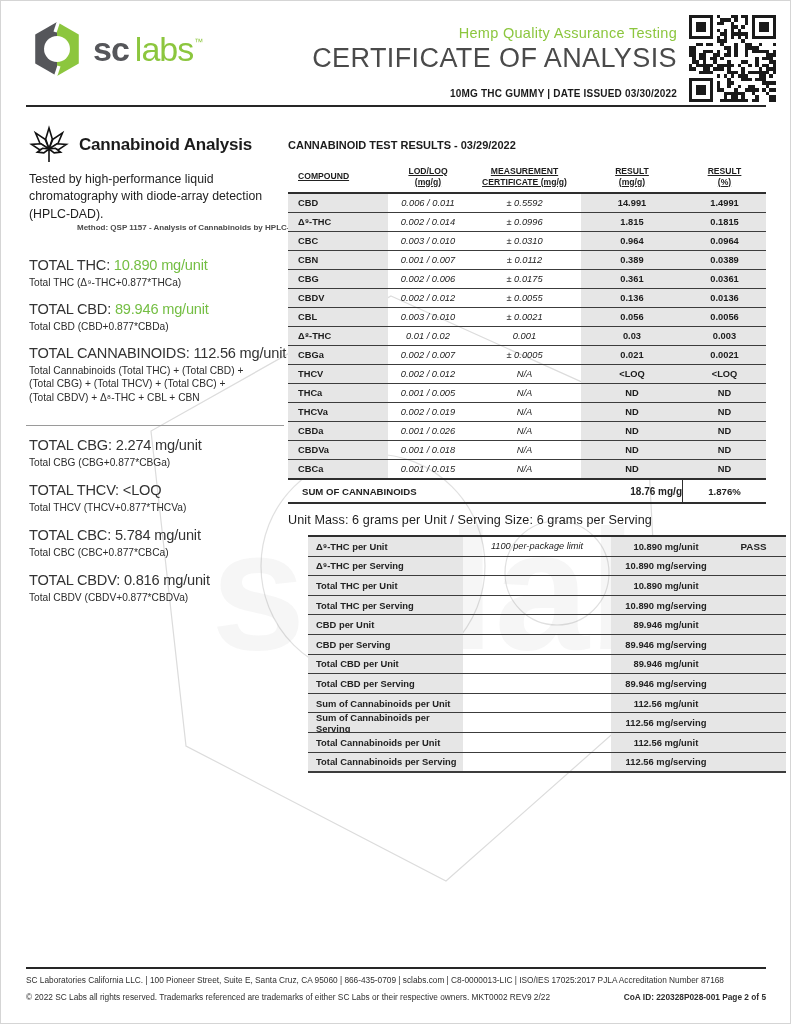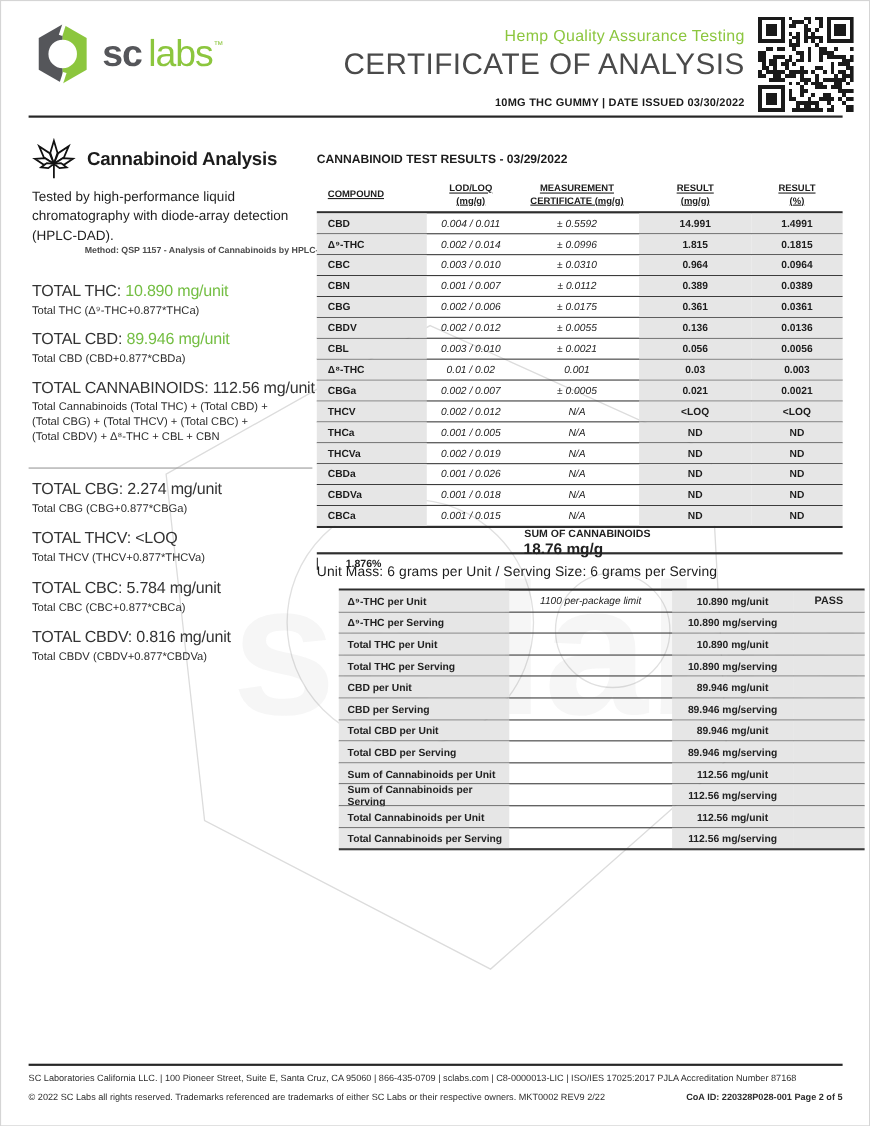--- a/index.html
+++ b/index.html
@@ -46,23 +46,23 @@
   .hcell.hc-compound{align-items:flex-start;padding-left:10px;box-sizing:border-box;}
   .rt-row{display:flex;height:18px;border-bottom:1px solid #3c3c3c;}
   .rt-row:last-child{border-bottom:none;}
   .cell{display:flex;align-items:center;justify-content:center;font-size:9.3px;color:#1c1c1c;}
   .cc{width:100px;background:#e6e6e6;font-weight:bold;justify-content:flex-start;padding-left:10px;box-sizing:border-box;}
   .cl{width:80px;font-style:italic;}
   .cu{width:113px;font-style:italic;}
   .cm{width:102px;background:#e6e6e6;font-weight:bold;}
   .cp{width:83px;background:#e6e6e6;font-weight:bold;}
   .w-compound{width:100px;} .w-lod{width:80px;} .w-unc{width:113px;} .w-mg{width:102px;} .w-pct{width:83px;}
-  .sum-row{display:flex;height:22px;border-top:2px solid #2e2e2e;border-bottom:2px solid #2e2e2e;align-items:center;flex-direction:column;}
+  .sum-row{display:flex;height:22px;border-top:2px solid #2e2e2e;border-bottom:2px solid #2e2e2e;align-items:center;}
   .sum-label{flex:1;font-size:9.6px;font-weight:bold;padding-left:14px;}
-  .sum-mg{width:102px;text-align:left;font-size:14px;font-weight:bold;}
+  .sum-mg{width:102px;text-align:right;font-size:10px;font-weight:bold;}
   .sum-pct{width:83px;text-align:center;font-size:9.6px;font-weight:bold;border-left:1px solid #2e2e2e;align-self:stretch;display:flex;align-items:center;justify-content:center;}
   
   .unit-heading{left:287px;top:512px;font-size:12.6px;color:#1c1c1c;z-index:1;letter-spacing:.1px;}
   .utable{left:287px;top:534px;width:478px;z-index:1;border-top:2px solid #2e2e2e;margin-left:20px;}
   .ut-row{display:flex;height:18.6px;border-bottom:1px solid #3c3c3c;}
   .ut-row:last-child{border-bottom:2px solid #3c3c3c;}
   .ul{width:155px;background:#e6e6e6;display:flex;align-items:center;font-size:9.4px;font-weight:bold;padding-left:8px;box-sizing:border-box;}
   .um{width:148px;display:flex;align-items:center;justify-content:center;font-size:9.2px;font-style:italic;}
   .uv{width:110px;background:#e6e6e6;display:flex;align-items:center;justify-content:center;font-size:9.4px;font-weight:bold;}
   .us{flex:1;background:#e6e6e6;display:flex;align-items:center;justify-content:center;font-size:9.8px;font-weight:bold;}
@@ -404,21 +404,21 @@
           <span>(mg/g)</span>
         </div>
       <div class="hcell w-pct">
           <span>RESULT</span>
           <span>(%)</span>
         </div>
     </div>
     <div id="results-rows">
         <div class="rt-row">
           <div class="cell cc">CBD</div>
-          <div class="cell cl">0.004 / 0.011</div>
+          <div class="cell cl">0.006 / 0.011</div>
           <div class="cell cu">± 0.5592</div>
           <div class="cell cm">14.991</div>
           <div class="cell cp">1.4991</div>
         </div>
         <div class="rt-row">
           <div class="cell cc">Δ⁹-THC</div>
           <div class="cell cl">0.002 / 0.014</div>
           <div class="cell cu">± 0.0996</div>
           <div class="cell cm">1.815</div>
           <div class="cell cp">0.1815</div>

